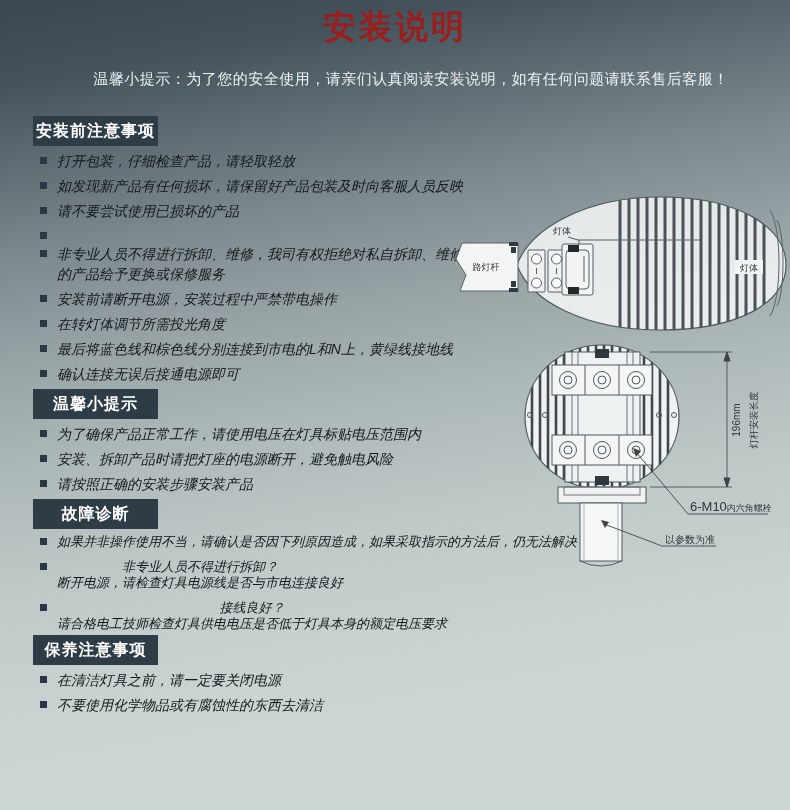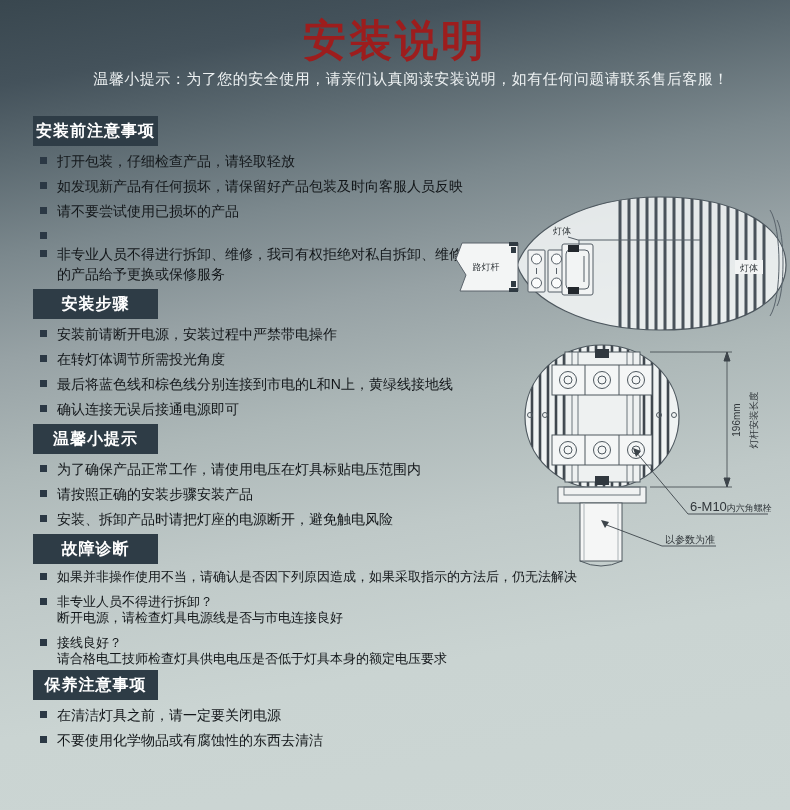--- a/index.html
+++ b/index.html
@@ -5,42 +5,42 @@
   html,body{margin:0;padding:0;}
   body{width:790px;height:810px;}
   .page{
     position:relative;width:790px;height:810px;overflow:hidden;
     font-family:"Liberation Sans",sans-serif;
     background:linear-gradient(170deg,
       #39474f 0%, #44525b 9%, #5c6a71 17%, #7b888d 27%,
       #97a2a5 38%, #adb8b8 50%, #bfc9c8 63%, #cad4d2 78%, #ccd6d4 100%);
   }
   .title{
-    position:absolute;top:12px;left:0;width:100%;text-align:center;
-    font-size:43px;font-weight:bold;color:#9d1d1d;letter-spacing:3px;
+    position:absolute;top:5px;left:0;width:100%;text-align:center;
+    font-size:33px;font-weight:bold;color:#9d1d1d;letter-spacing:3px;
   }
   .subtitle{
     position:absolute;top:70px;left:16px;width:100%;text-align:center;
     font-size:15px;color:#edf1f2;letter-spacing:.5px;
   }
   .content{position:absolute;left:33px;top:116px;width:720px;}
   .sec-label{
     display:inline-block;box-sizing:border-box;min-width:125px;
     padding:6px 2px;background:#2e3c46;color:#ffffff;
     font-size:16px;font-weight:bold;text-align:center;letter-spacing:1px;
     line-height:18px;
   }
-  .sec-list{list-style:none;margin:5px 0 0 0;padding:0;}
+  .sec-list{list-style:none;margin:5px 0 0 0;padding:0;font-style:italic;}
   .li{display:flex;margin-bottom:5px;font-size:14px;line-height:20px;color:#13171a;}
   .sq{flex:0 0 auto;width:7px;height:7px;background:#2b3844;margin:6px 10px 0 7px;}
   .ln{display:block;}
   .sec-2{margin-top:2px;}
   .sec-3{margin-top:1px;}
   .sec-4{margin-top:2px;}
-  .sec-4 .li{font-size:13px;line-height:16px;margin-bottom:9px;}
+  .sec-4 .li{font-size:13px;line-height:16px;margin-bottom:9px;text-align:center;}
   .sec-4 .sq{margin-top:4px;}
   .sec-5{margin-top:-6px;}
   .diagram{position:absolute;}
   .diagram text{fill:#30363a;}
   svg{display:block;}
 </style>
 </head>
 <body>
 
 <div class="page">
@@ -78,21 +78,20 @@
             <span class="sq"></span>
             <span class="li-text">
               <span class="ln">非专业人员不得进行拆卸、维修，我司有权拒绝对私自拆卸、维修</span>
               <span class="ln">的产品给予更换或保修服务</span>
             </span>
           </li>
       </ul>
     </div>
 
     <div class="sec sec-2">
-      <div class="sec-label">安装步骤</div>
       <ul class="sec-list">
         <li class="li">
             <span class="sq"></span>
             <span class="li-text">
               <span class="ln">安装前请断开电源，安装过程中严禁带电操作</span>
             </span>
           </li>
         <li class="li">
             <span class="sq"></span>
             <span class="li-text">
@@ -119,27 +118,27 @@
       <ul class="sec-list">
         <li class="li">
             <span class="sq"></span>
             <span class="li-text">
               <span class="ln">为了确保产品正常工作，请使用电压在灯具标贴电压范围内</span>
             </span>
           </li>
         <li class="li">
             <span class="sq"></span>
             <span class="li-text">
+              <span class="ln">安装、拆卸产品时请把灯座的电源断开，避免触电风险</span>
+            </span>
+          </li>
+        <li class="li">
+            <span class="sq"></span>
+            <span class="li-text">
               <span class="ln">请按照正确的安装步骤安装产品</span>
-            </span>
-          </li>
-        <li class="li">
-            <span class="sq"></span>
-            <span class="li-text">
-              <span class="ln">安装、拆卸产品时请把灯座的电源断开，避免触电风险</span>
             </span>
           </li>
       </ul>
     </div>
 
     <div class="sec sec-4">
       <div class="sec-label">故障诊断</div>
       <ul class="sec-list">
         <li class="li">
             <span class="sq"></span>

